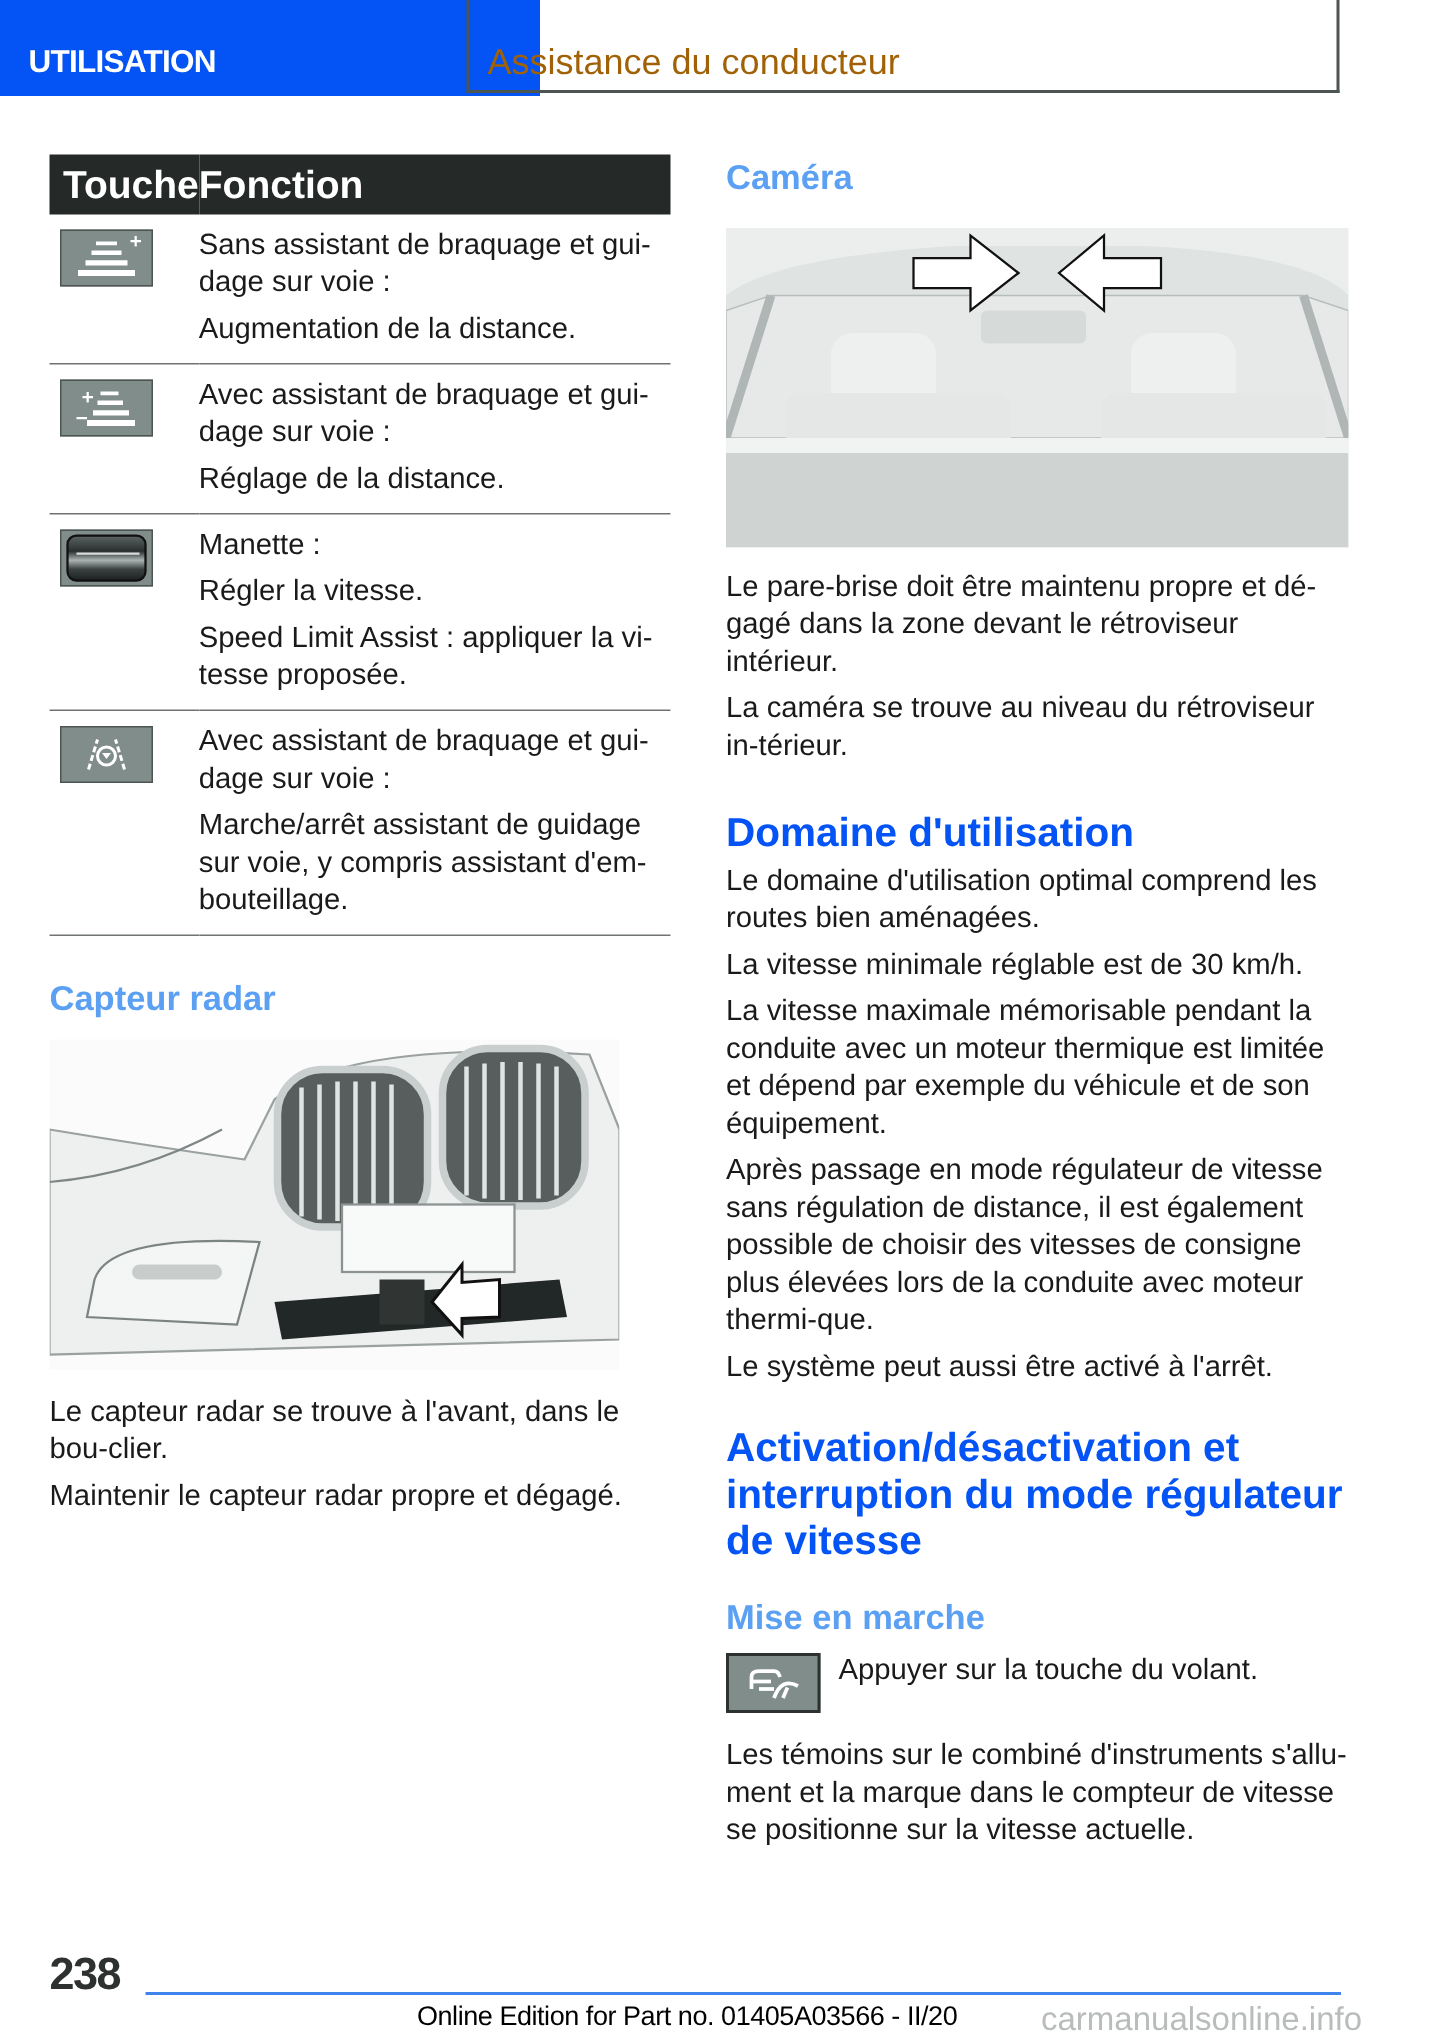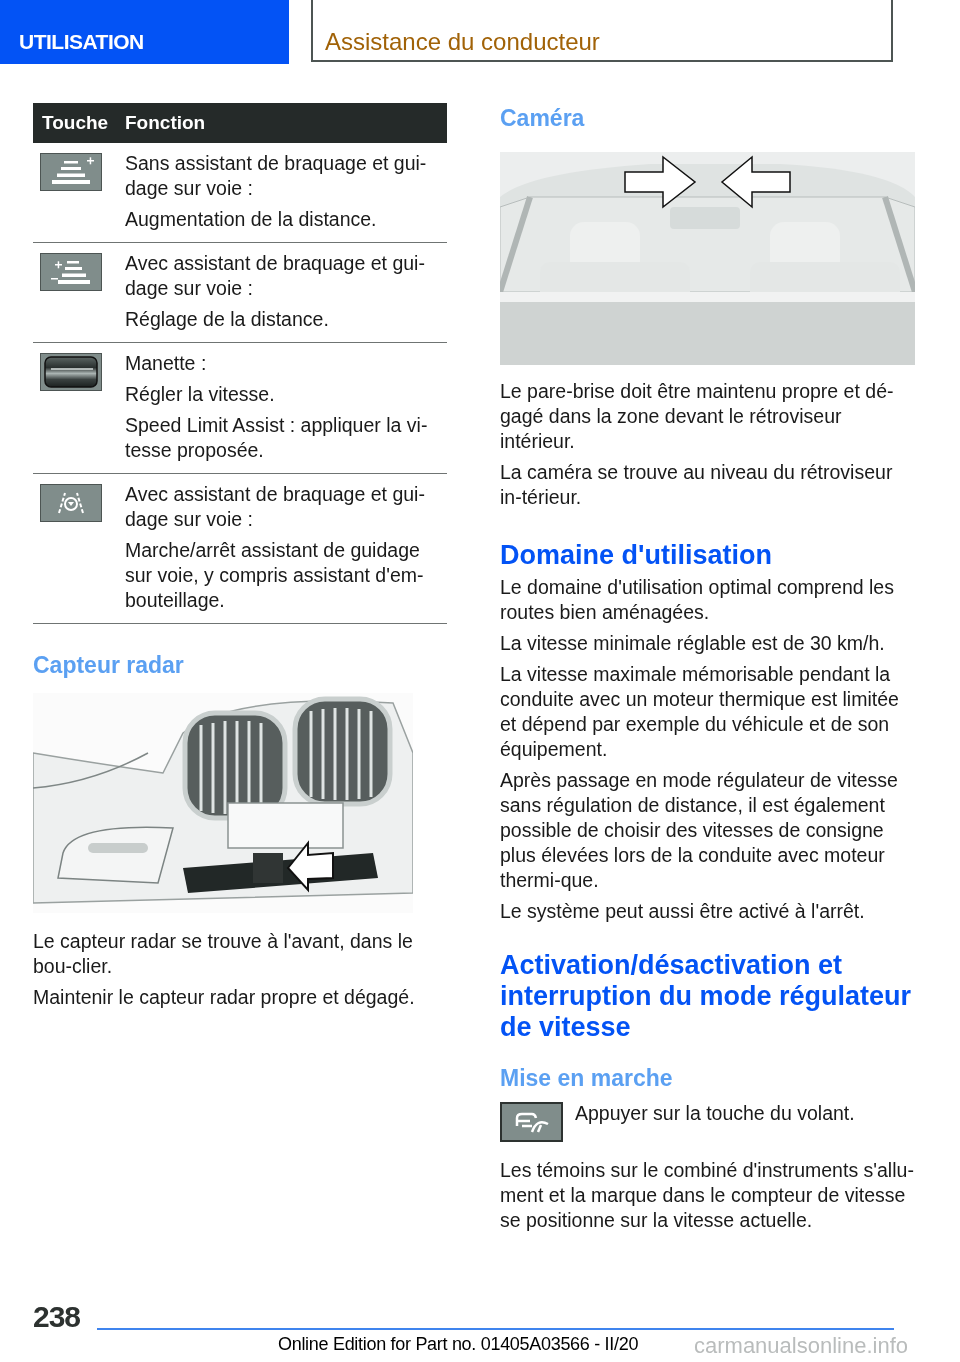--- a/index.html
+++ b/index.html
@@ -1,31 +1,31 @@
 <!DOCTYPE html>
 <html><head>
 <meta charset="utf-8">
 <style>
   html, body { margin: 0; padding: 0; background: #ffffff; }
   body { width: 960px; height: 1362px; position: relative; overflow: hidden;
          font-family: "Liberation Sans", "DejaVu Sans", sans-serif; color: #1a1a1a; }
 
-  .hdr-left { position: absolute; left: 0; top: 0; width: 289px; height: 64px;
+  .hdr-left { position: absolute; left: 0; top: 0; width: 360px; height: 64px;
               background: #0353f5; color: #fff; }
   .hdr-left span { position: absolute; left: 19px; top: 30px; font-size: 21px; font-weight: bold;
                    letter-spacing: -0.5px; }
   .hdr-right { position: absolute; left: 311px; top: -2px; width: 582px; height: 64px;
                border: 2px solid #4d5553; border-top: none; box-sizing: border-box; }
   .hdr-right span { position: absolute; left: 12px; top: 30px; font-size: 24px; color: #a16207; }
 
   .col-left { position: absolute; left: 33px; top: 103px; width: 414px; }
-  .col-right { position: absolute; left: 500px; top: 103px; width: 416px; }
+  .col-right { position: absolute; left: 484px; top: 103px; width: 416px; }
 
   table.keys { width: 414px; border-collapse: collapse; }
-  table.keys th { background: #252a29; color: #fff; font-size: 19px; font-weight: bold;
+  table.keys th { background: #252a29; color: #fff; font-size: 26px; font-weight: bold;
                   text-align: left; height: 40px; padding: 0 0 0 9px; }
   table.keys th.h2 { padding-left: 0; }
   table.keys td { vertical-align: top; border-bottom: 1.5px solid #6f7473; padding: 8px 0 10px 0; }
   table.keys td.ic { width: 92px; padding-top: 10px; }
   table.keys td.fn { font-size: 19.5px; line-height: 25px; }
   .fn p { margin: 0 0 6px 0; }
   .fn p:last-child { margin-bottom: 0; }
 
   .keyicon { width: 62px; height: 38px; background: #808d8b; border: 1.5px solid #4d5553;
              box-sizing: border-box; margin-left: 7px; position: relative; }

